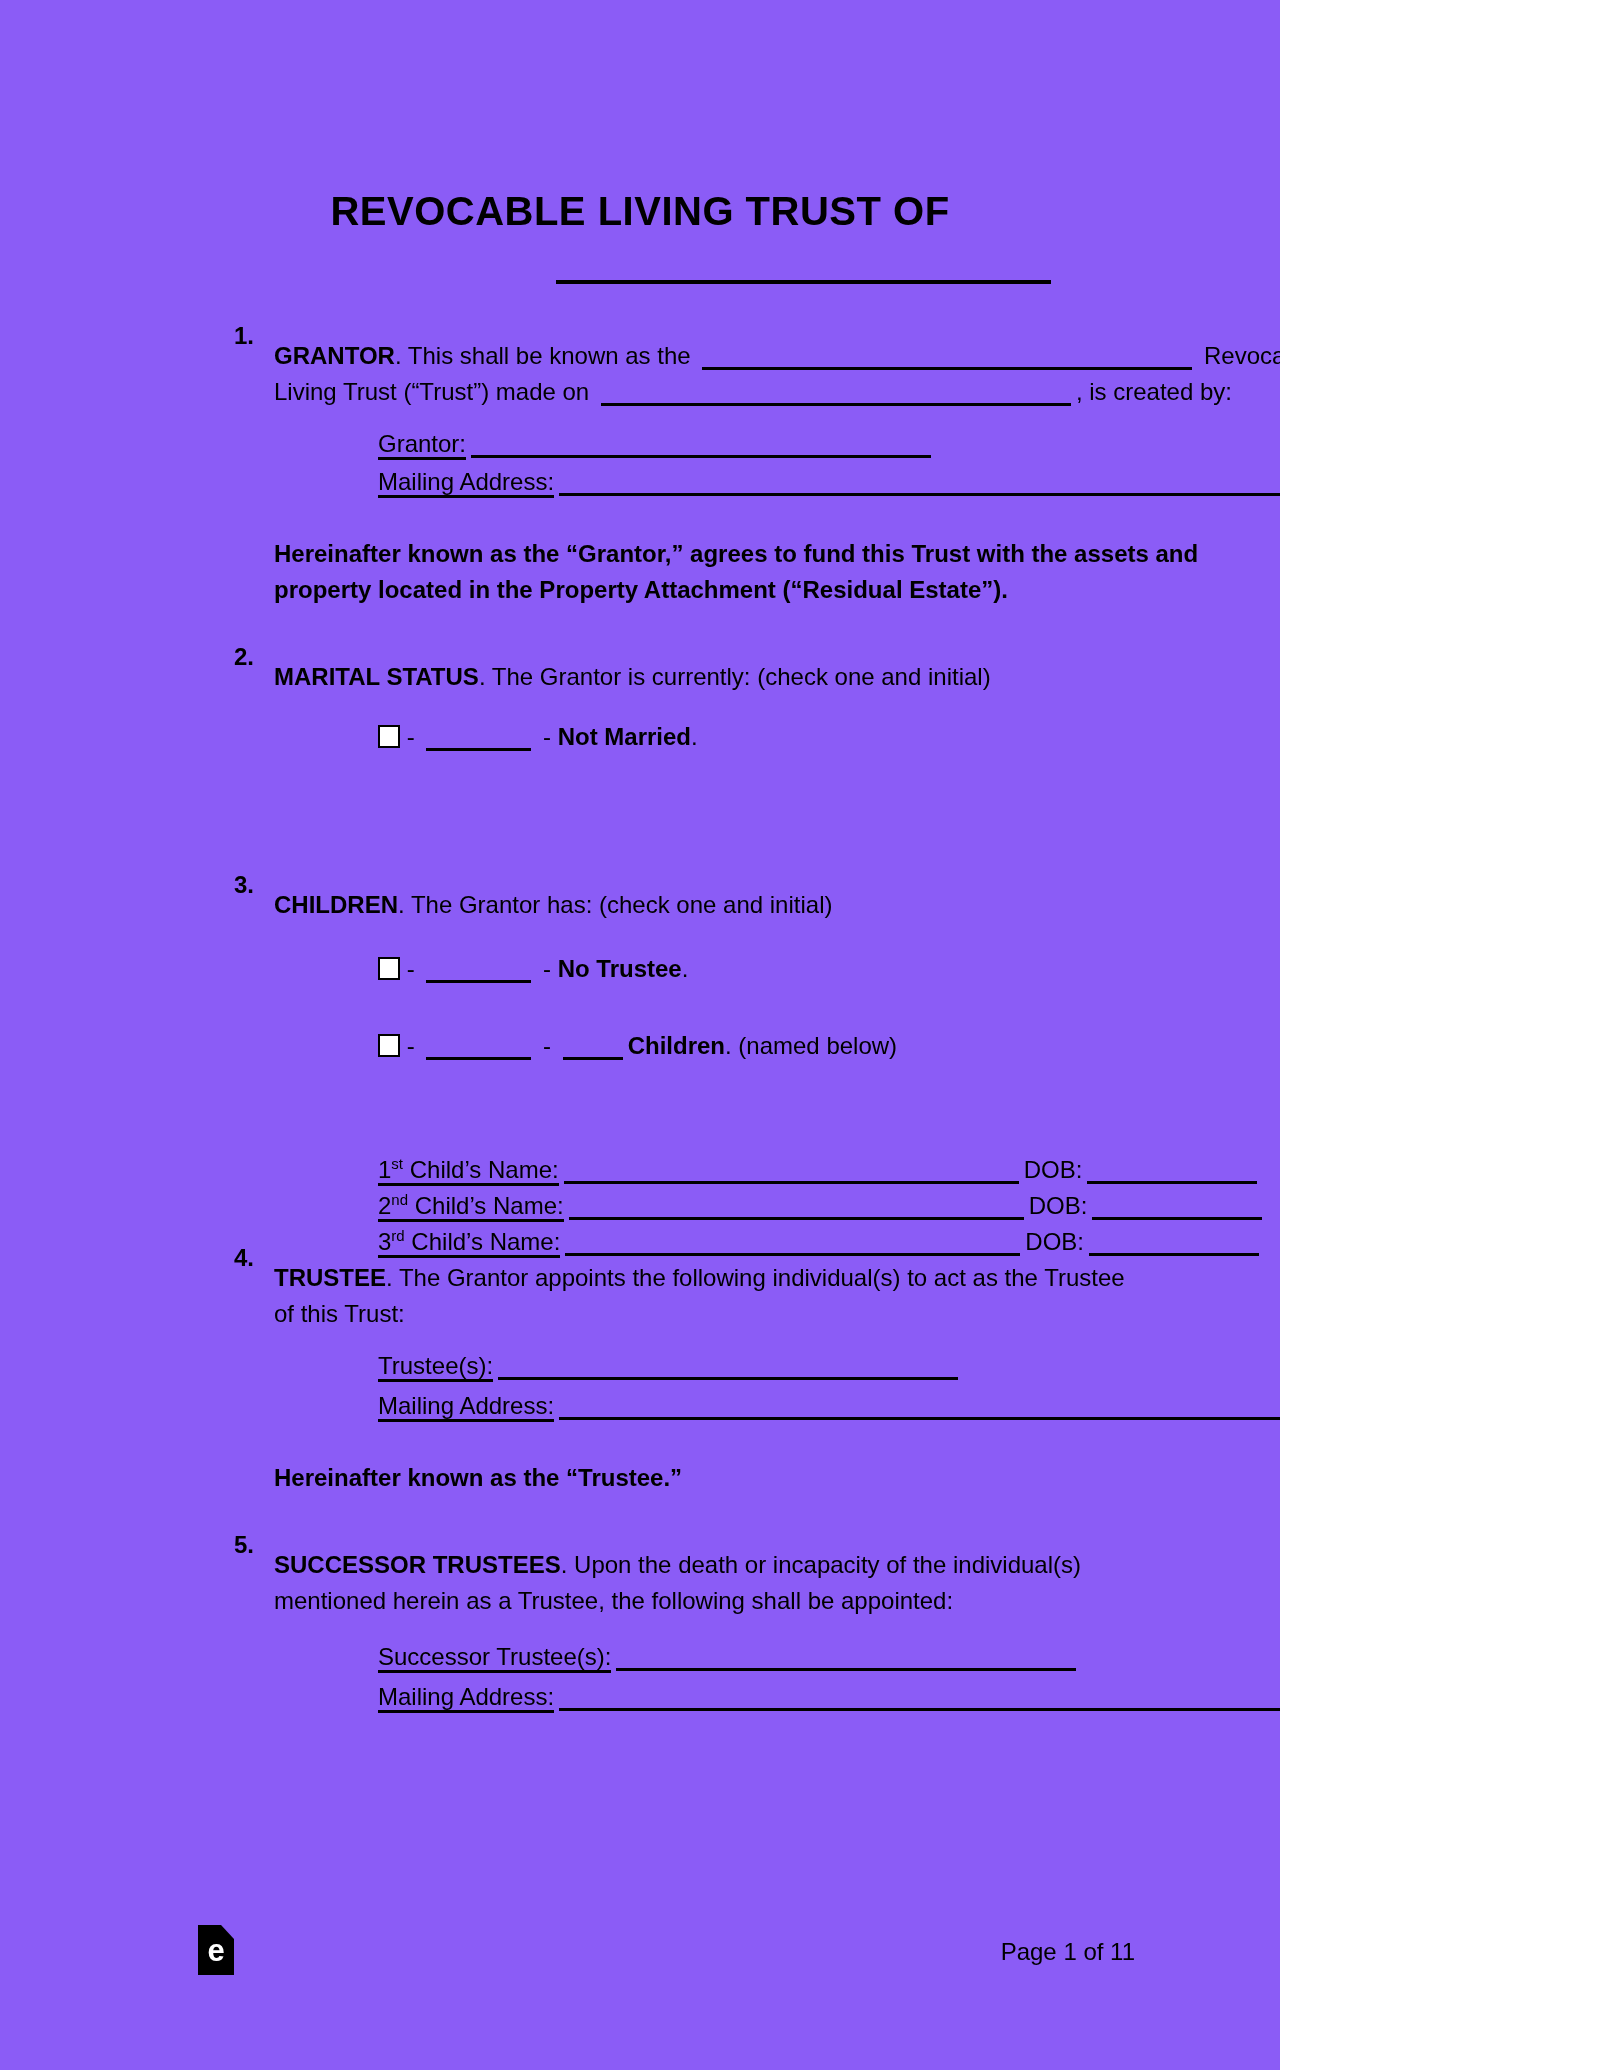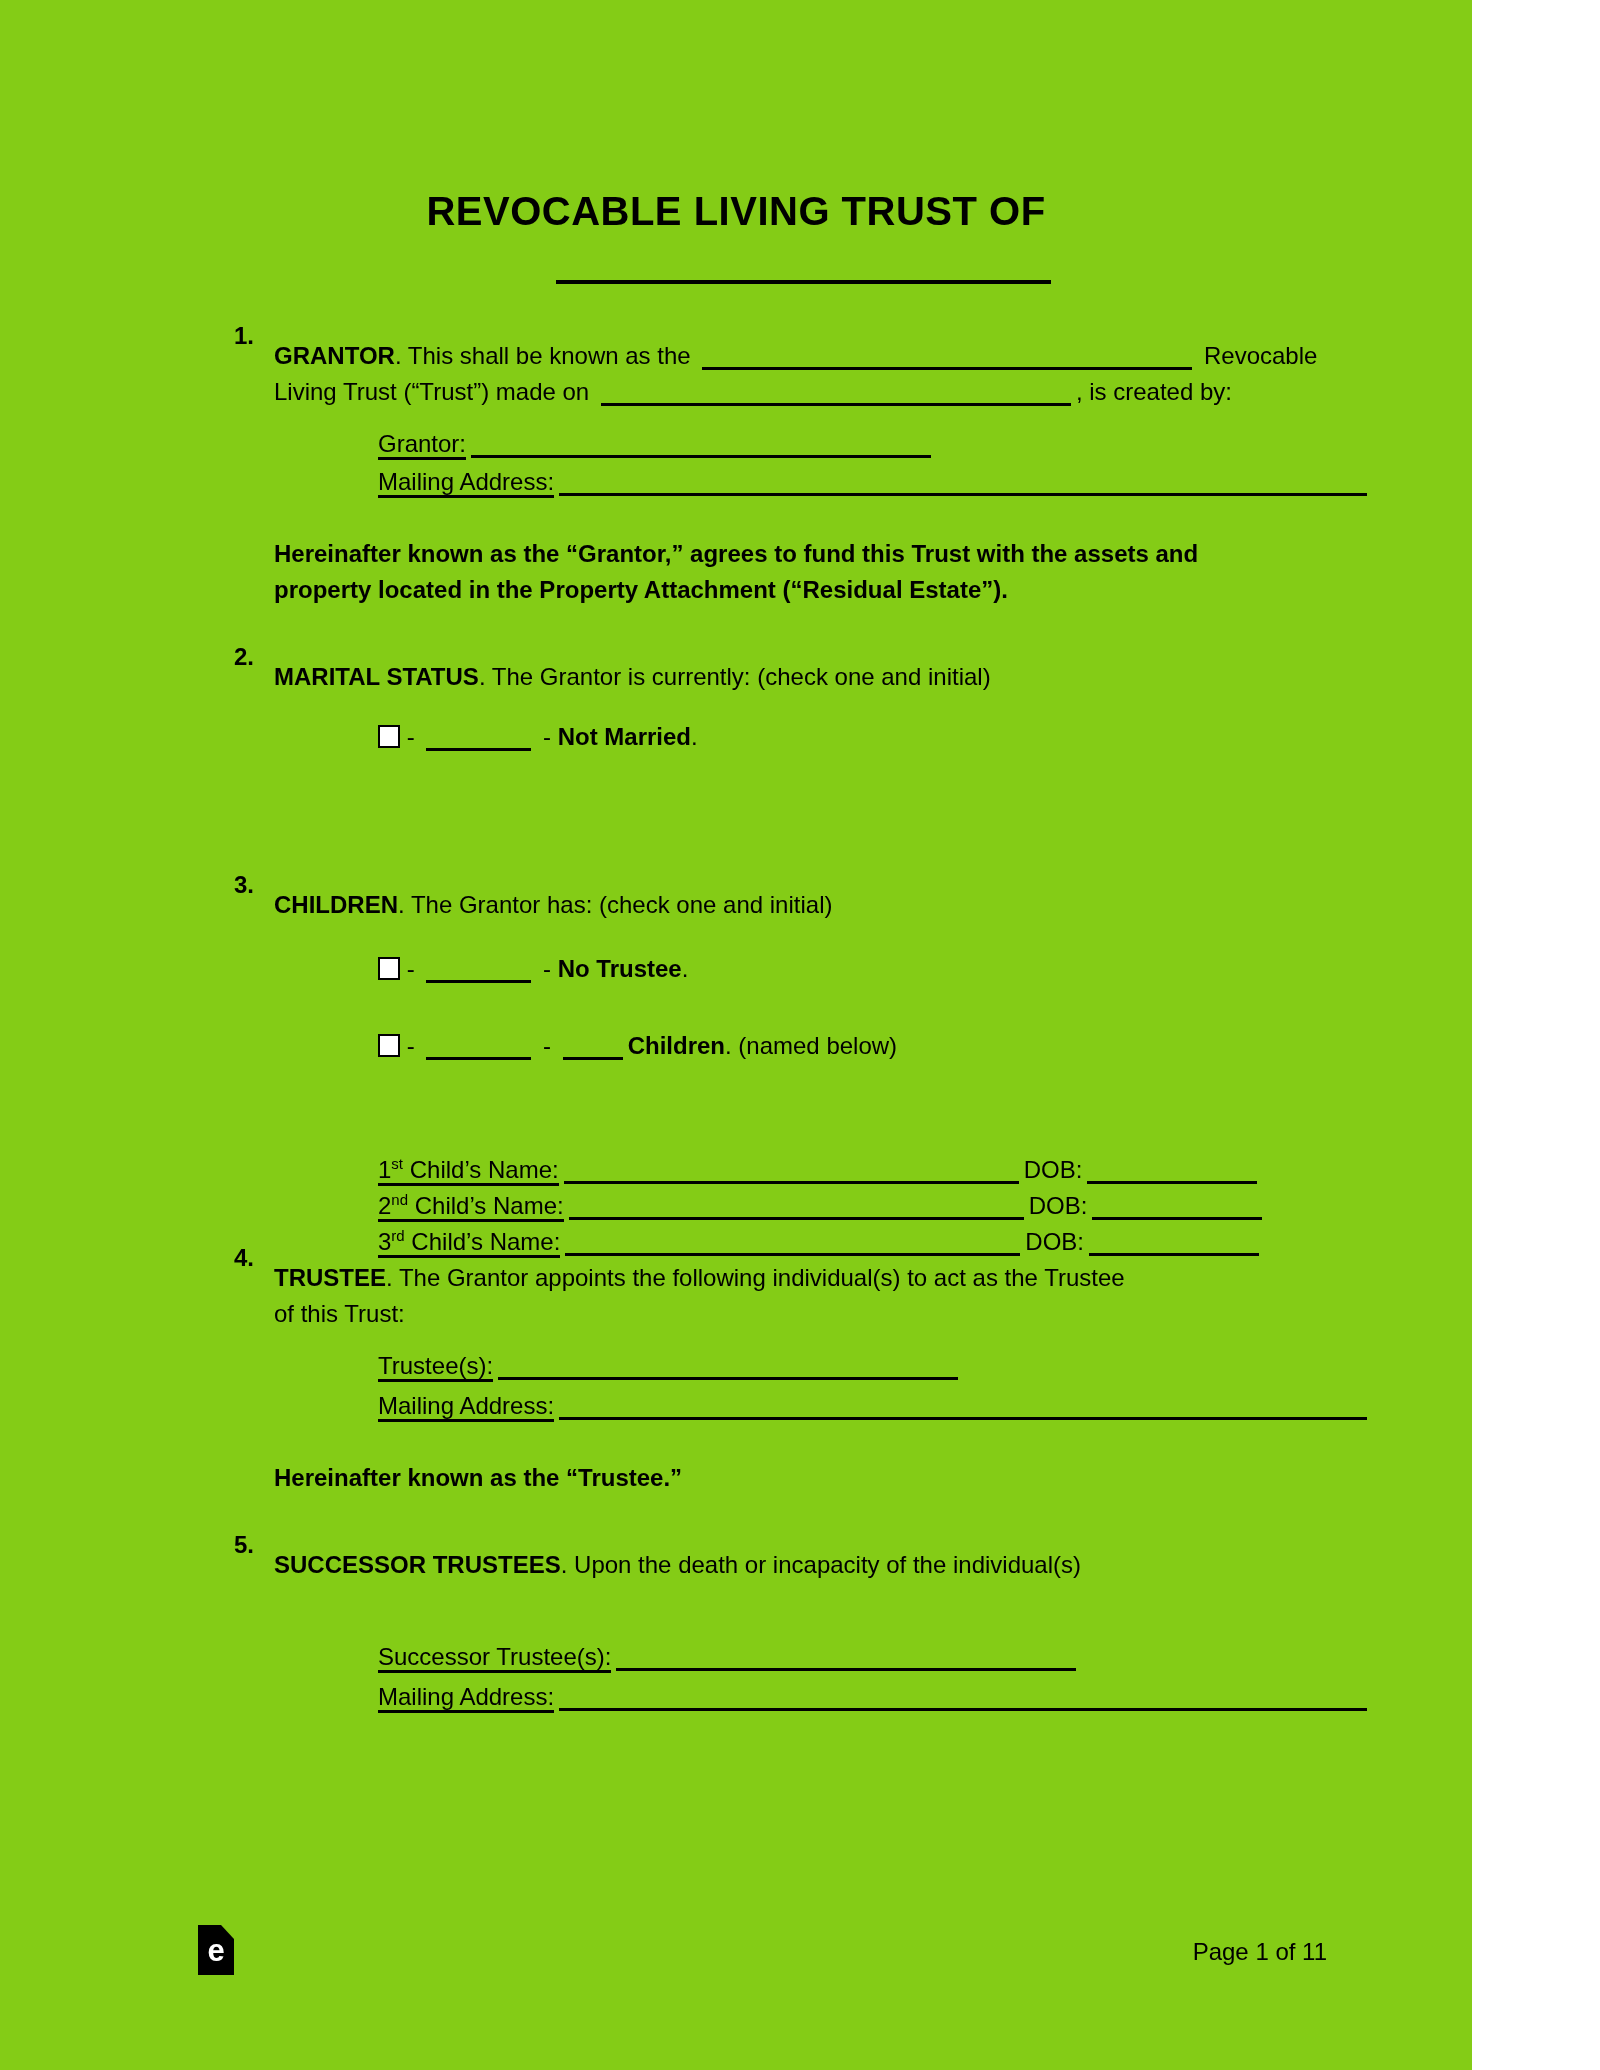--- a/index.html
+++ b/index.html
@@ -1,20 +1,20 @@
 <!DOCTYPE html>
 <html><head>
 <meta charset="utf-8">
 <style>
   html,body{margin:0;padding:0;background:#ffffff;}
   .page{
     position:relative;
-    width:1472px;
+    width:1280px;
     height:2070px;
-    background:#84cc16;
+    background:#8b5cf6;
     font-family:"Liberation Sans", sans-serif;
     font-size:24px;
     color:#000;
     overflow:hidden;
   }
   .abs{position:absolute;}
   .title{
     left:0; right:0; top:188px;
     text-align:center;
     font-size:40px;
@@ -156,20 +156,21 @@
   </div>
 
   <div class="abs para" style="top:1460px">
     <div class="line">Hereinafter known as the “Trustee.”</div>
   </div>
 
   <div class="abs sec" style="top:1531px">
     <span class="num">5.</span>
     <div class="content">
       <div class="line"><b>SUCCESSOR TRUSTEES</b><span>. Upon the death or incapacity of the individual(s)</span></div>
+      <div class="line"><span>mentioned herein as a Trustee, the following shall be appointed:</span></div>
     </div>
   </div>
 
   <div class="abs sub" style="top:1639px">
     <span class="lbl">Successor Trustee(s):</span><span class="blank w460"></span>
   </div>
   <div class="abs sub" style="top:1679px">
     <span class="lbl">Mailing Address:</span><span class="blank w810"></span>
   </div>
 

